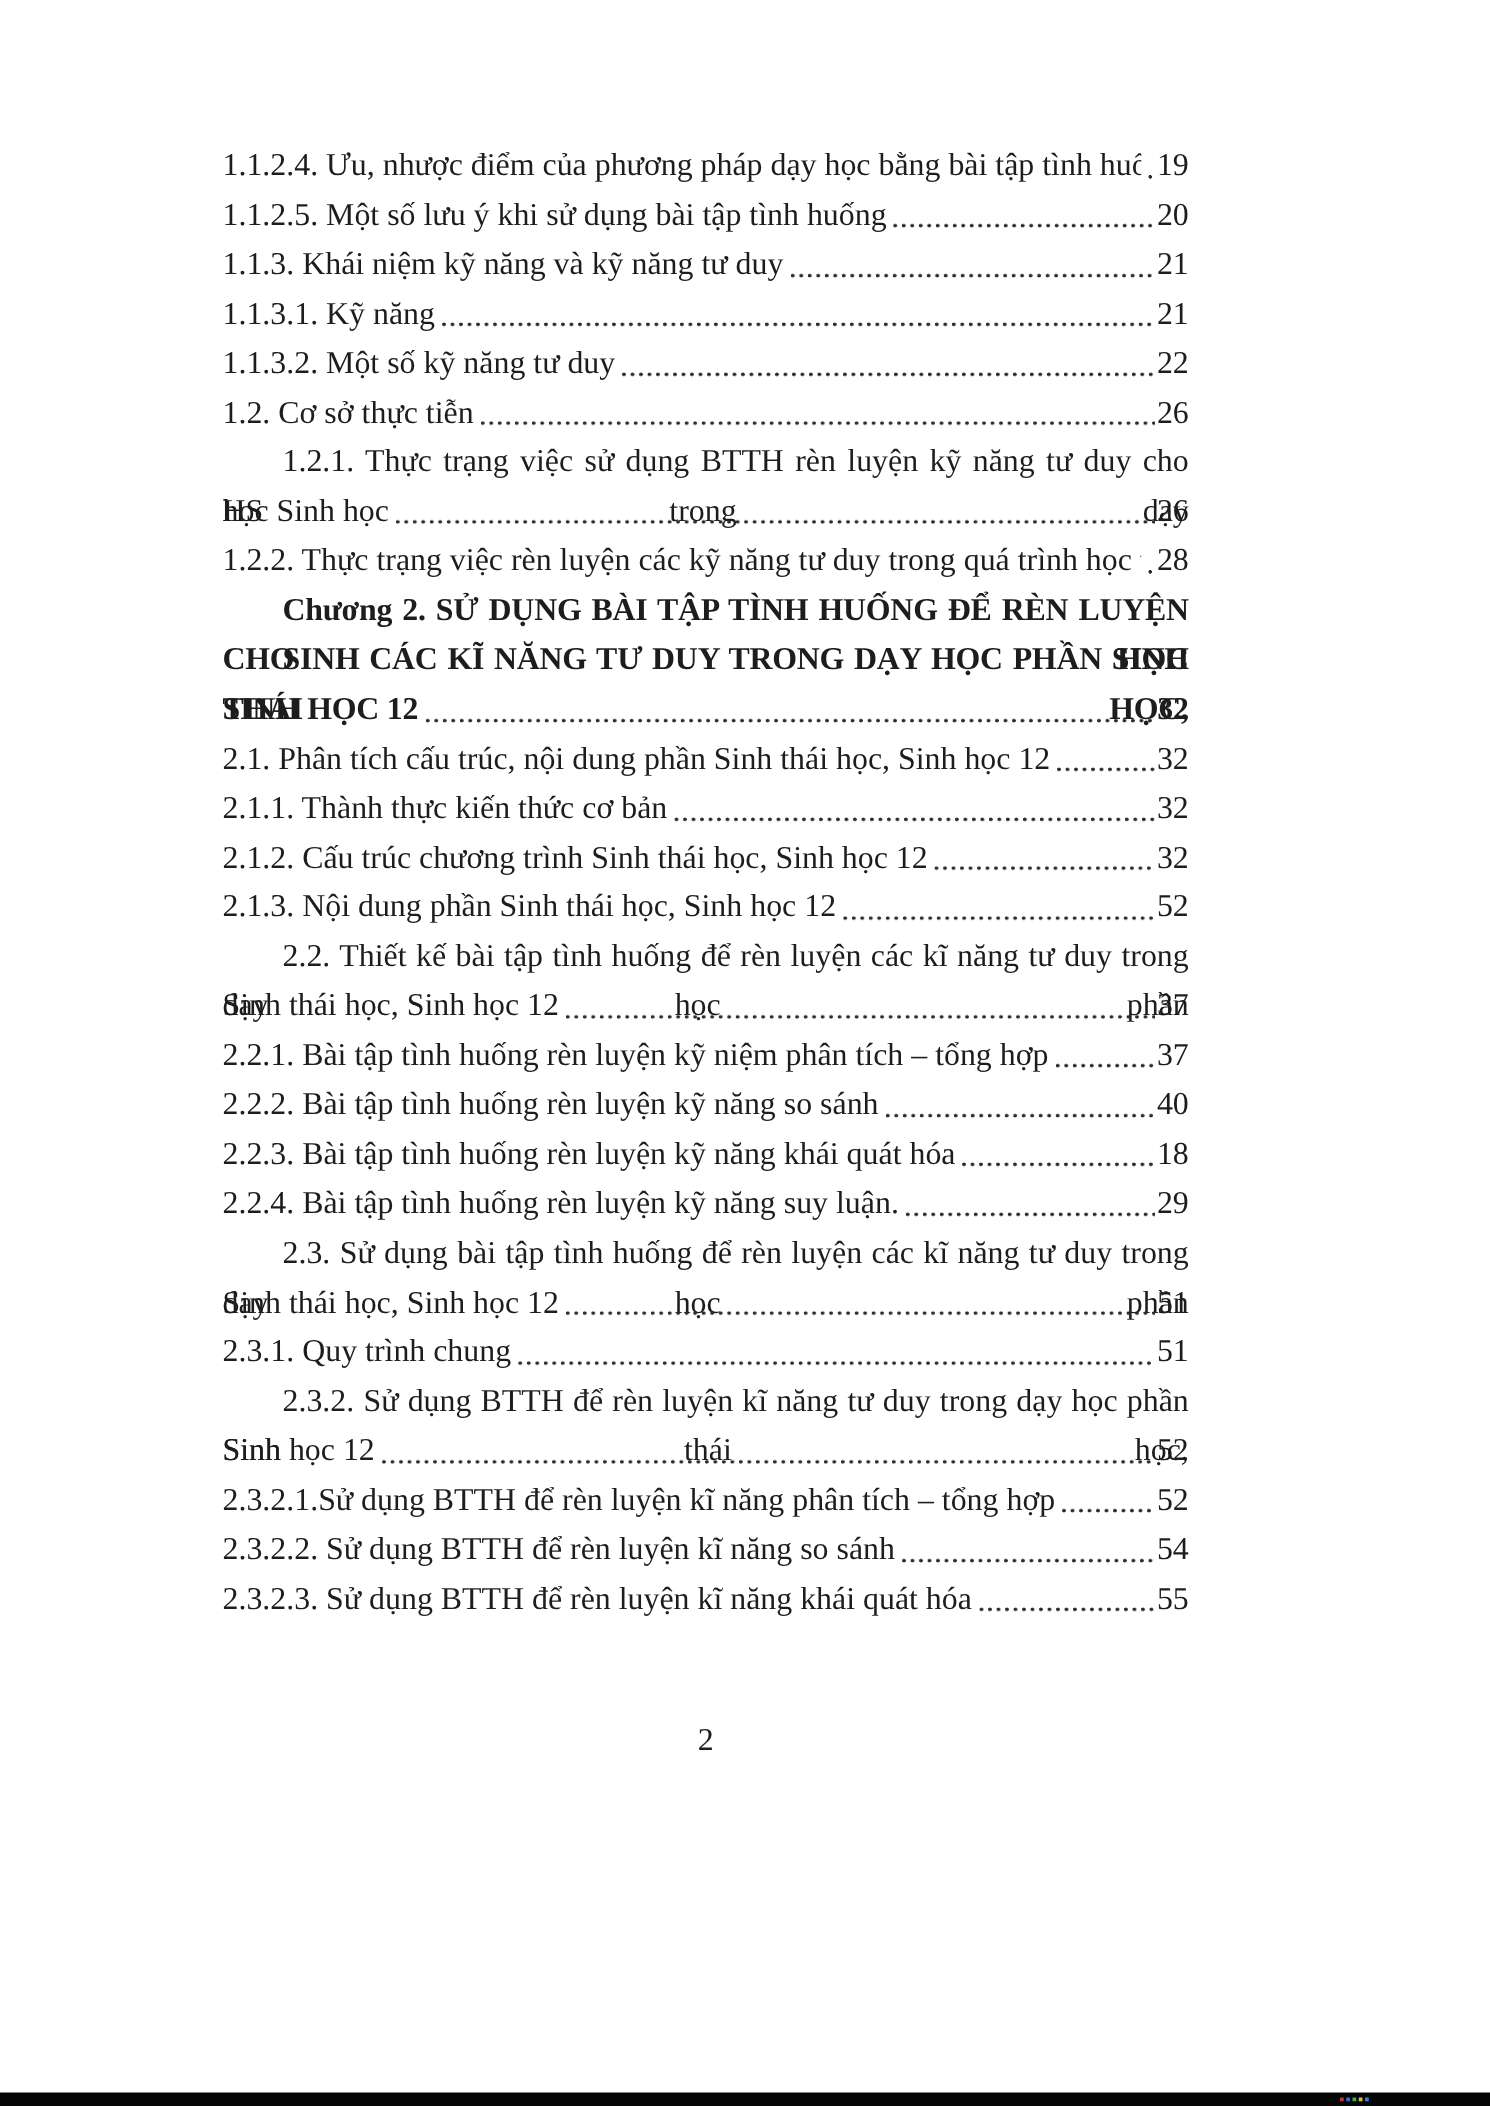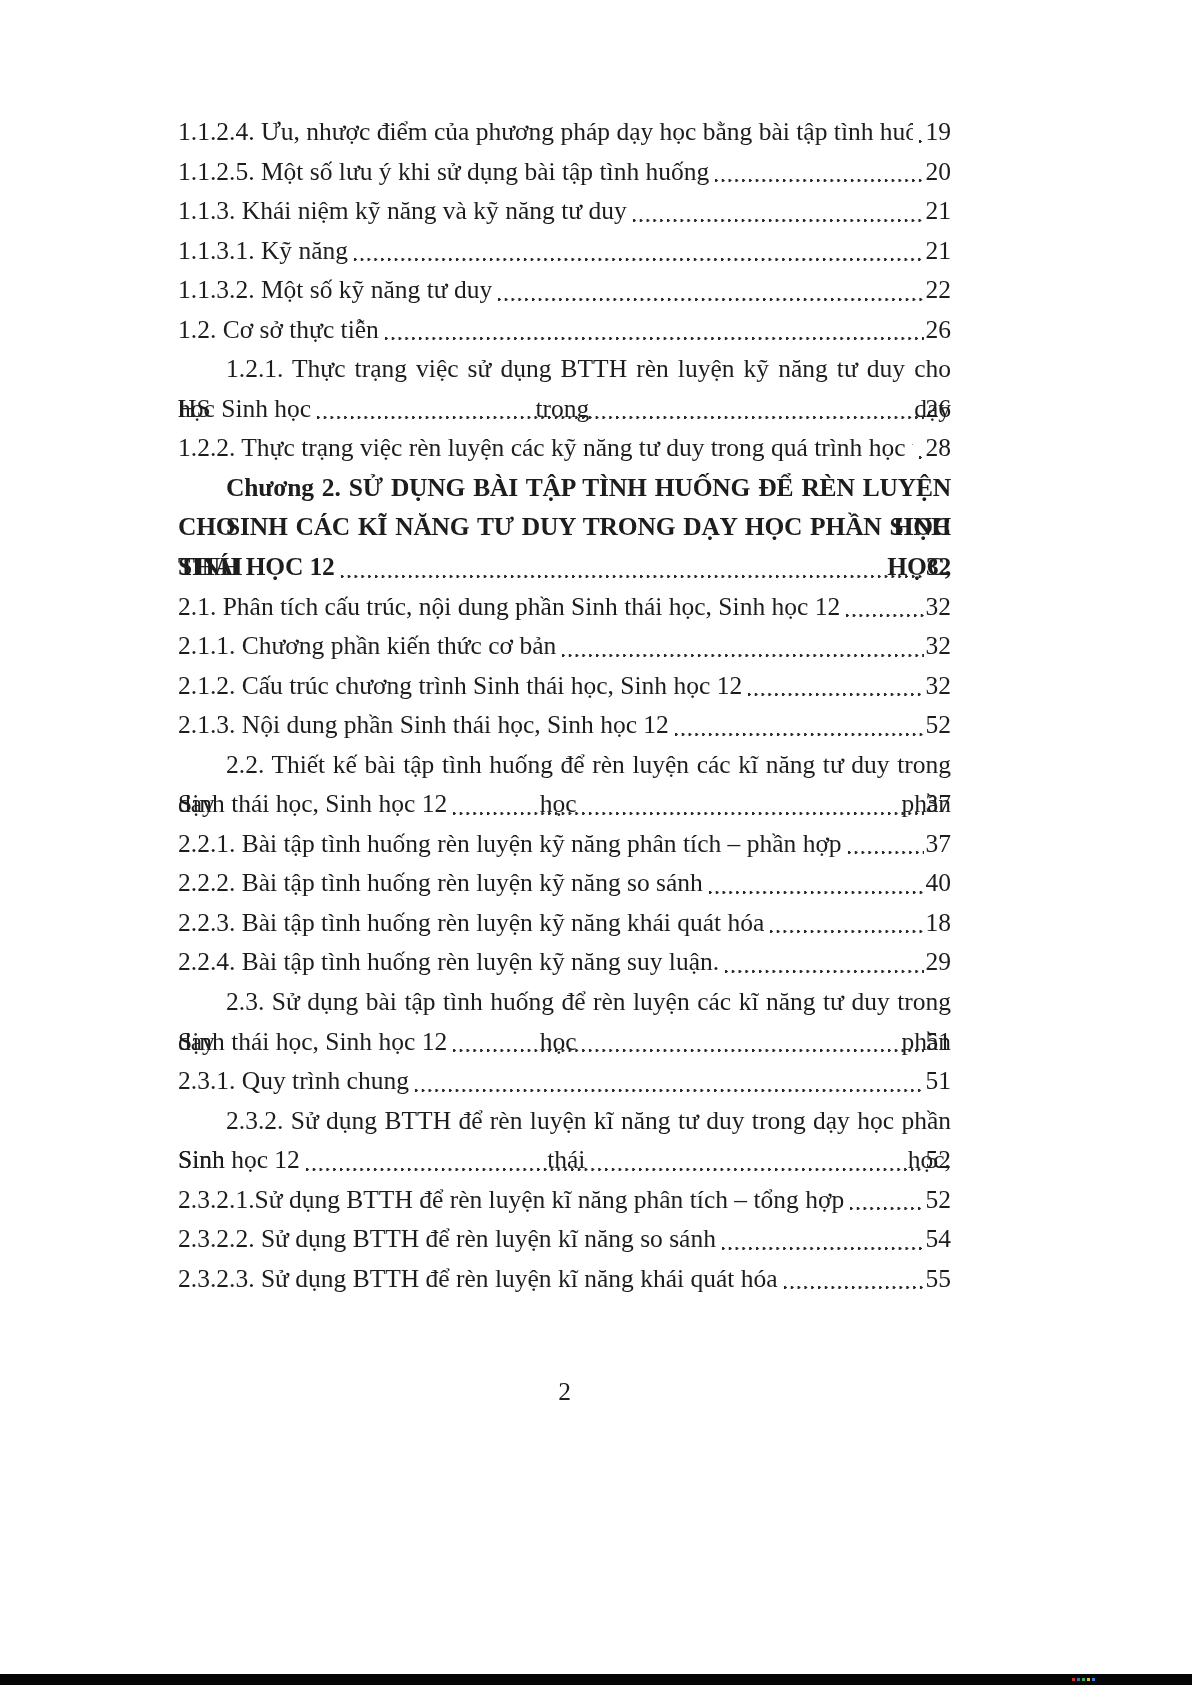--- a/index.html
+++ b/index.html
@@ -130,42 +130,42 @@
         <span class="toc-text">SINH HỌC 12</span>
         <span class="leader"></span>
         <span class="page-num">32</span>
       </div>
       <div class="toc-line">
         <span class="toc-text">2.1. Phân tích cấu trúc, nội dung phần Sinh thái học, Sinh học 12</span>
         <span class="leader"></span>
         <span class="page-num">32</span>
       </div>
       <div class="toc-line">
-        <span class="toc-text">2.1.1. Chương phần kiến thức cơ bản</span>
+        <span class="toc-text">2.1.1. Thành thực kiến thức cơ bản</span>
         <span class="leader"></span>
         <span class="page-num">32</span>
       </div>
       <div class="toc-line">
         <span class="toc-text">2.1.2. Cấu trúc chương trình Sinh thái học, Sinh học 12</span>
         <span class="leader"></span>
         <span class="page-num">32</span>
       </div>
       <div class="toc-line">
         <span class="toc-text">2.1.3. Nội dung phần Sinh thái học, Sinh học 12</span>
         <span class="leader"></span>
         <span class="page-num">52</span>
       </div>
       <div class="toc-line fill"><span class="toc-text">2.2. Thiết kế bài tập tình huống để rèn luyện các kĩ năng tư duy trong dạy học phần</span></div>
       <div class="toc-line">
         <span class="toc-text">Sinh thái học, Sinh học 12</span>
         <span class="leader"></span>
         <span class="page-num">37</span>
       </div>
       <div class="toc-line">
-        <span class="toc-text">2.2.1. Bài tập tình huống rèn luyện kỹ năng phân tích – phần hợp</span>
+        <span class="toc-text">2.2.1. Bài tập tình huống rèn luyện kỹ niệm phân tích – tổng hợp</span>
         <span class="leader"></span>
         <span class="page-num">37</span>
       </div>
       <div class="toc-line">
         <span class="toc-text">2.2.2. Bài tập tình huống rèn luyện kỹ năng so sánh</span>
         <span class="leader"></span>
         <span class="page-num">40</span>
       </div>
       <div class="toc-line">
         <span class="toc-text">2.2.3. Bài tập tình huống rèn luyện kỹ năng khái quát hóa</span>

